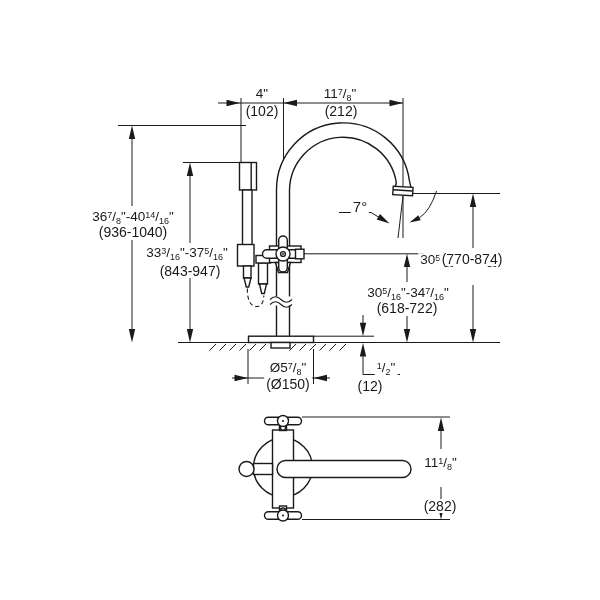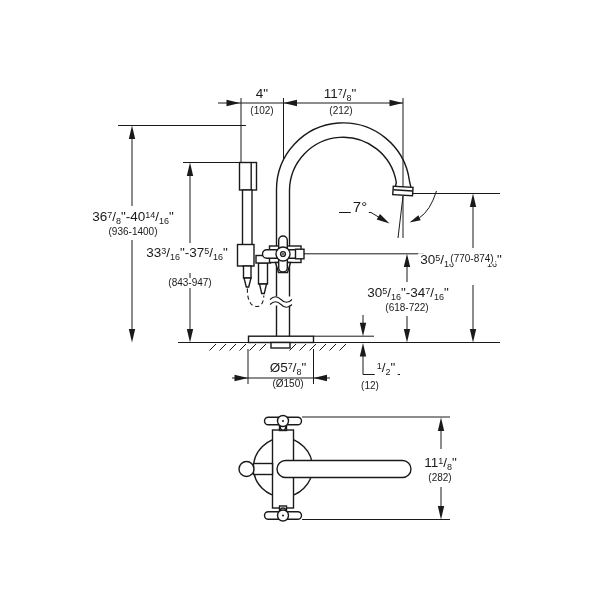--- a/index.html
+++ b/index.html
@@ -2,21 +2,21 @@
 <html><head>
 <meta charset="utf-8">
 <style>
   html,body{margin:0;padding:0;background:#ffffff;}
   #stage{position:relative;width:600px;height:600px;overflow:hidden;
          font-family:"Liberation Sans",sans-serif;color:#1a1a1a;}
   #stage svg{position:absolute;left:0;top:0;}
   .lbl{position:absolute;transform:translate(-50%,-50%);white-space:nowrap;
        background:#ffffff;padding:0 2px;line-height:1;color:#1a1a1a;}
   .v{font-size:13.5px;}
-  .m{font-size:10px;}
+  .m{font-size:14px;}
   .deg{font-size:15px;}
   .lbl sup{font-size:9px;vertical-align:3.5px;line-height:0;}
   .lbl sub{font-size:9px;vertical-align:-3px;line-height:0;}
 </style>
 </head>
 <body>
 
 <div id="stage">
 
 <svg width="600" height="600" viewBox="0 0 600 600">
@@ -169,35 +169,35 @@
   </g>
 </svg>
 
 <div class="lbl v" style="left:262px;top:94px">4"</div>
 <div class="lbl m" style="left:262px;top:110.5px">(102)</div>
 
 <div class="lbl v" style="left:340px;top:93.5px">11<sup>7</sup>/<sub>8</sub>"</div>
 <div class="lbl m" style="left:341px;top:110.5px">(212)</div>
 
 <div class="lbl v" style="left:133px;top:217px">36<sup>7</sup>/<sub>8</sub>"-40<sup>14</sup>/<sub>16</sub>"</div>
-<div class="lbl m" style="left:133px;top:231.5px">(936-1400)</div>
+<div class="lbl m" style="left:133px;top:231.5px">(936-1040)</div>
 
 <div class="lbl v" style="left:187px;top:252.5px">33<sup>3</sup>/<sub>16</sub>"-37<sup>5</sup>/<sub>16</sub>"</div>
-<div class="lbl m" style="left:190px;top:283px">(843-947)</div>
+<div class="lbl m" style="left:190px;top:271px">(843-947)</div>
 
 <div class="lbl deg" style="left:360px;top:205.5px">7°</div>
 
 <div class="lbl v" style="left:461px;top:259.5px">30<sup>5</sup>/<sub>16</sub>"-34<sup>7</sup>/<sub>16</sub>"</div>
 <div class="lbl m" style="left:472px;top:259px">(770-874)</div>
 
 <div class="lbl v" style="left:408px;top:292.5px">30<sup>5</sup>/<sub>16</sub>"-34<sup>7</sup>/<sub>16</sub>"</div>
 <div class="lbl m" style="left:407px;top:307.5px">(618-722)</div>
 
 <div class="lbl v" style="left:288px;top:367.5px">Ø5<sup>7</sup>/<sub>8</sub>"</div>
 <div class="lbl m" style="left:288px;top:384px">(Ø150)</div>
 
 <div class="lbl v" style="left:386px;top:368px"><sup>1</sup>/<sub>2</sub>"</div>
 <div class="lbl m" style="left:370px;top:386px">(12)</div>
 
 <div class="lbl v" style="left:440.5px;top:462.5px">11<sup>1</sup>/<sub>8</sub>"</div>
-<div class="lbl m" style="left:440px;top:478px">(282)</div>
+<div class="lbl m" style="left:440px;top:506px">(282)</div>
 
 </div>
 
 </body></html>

